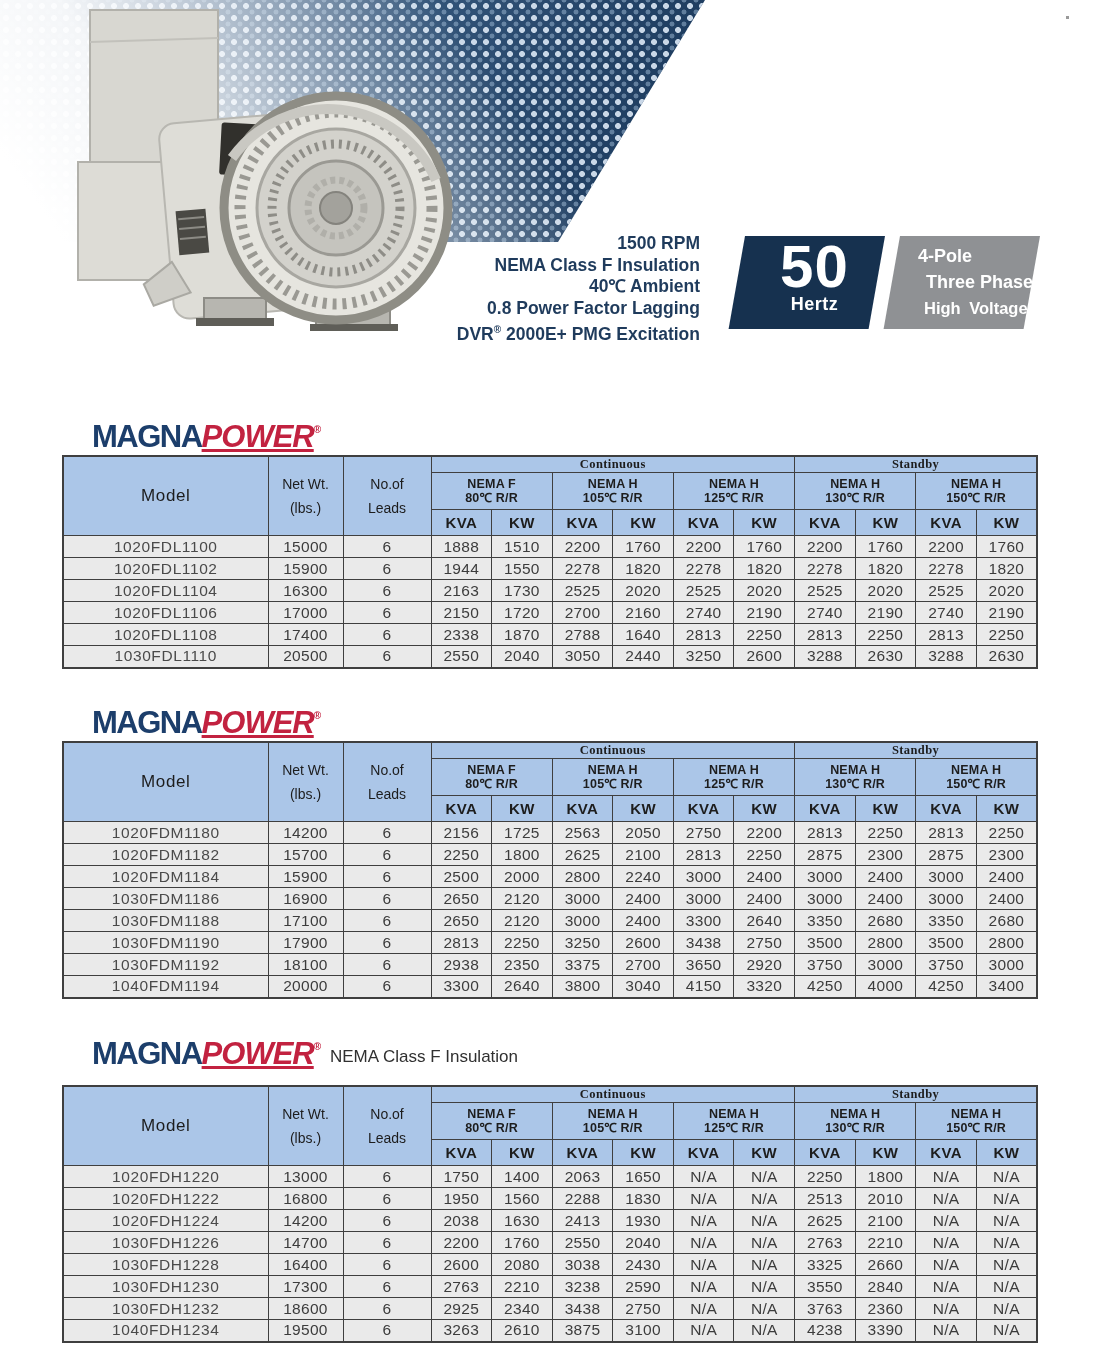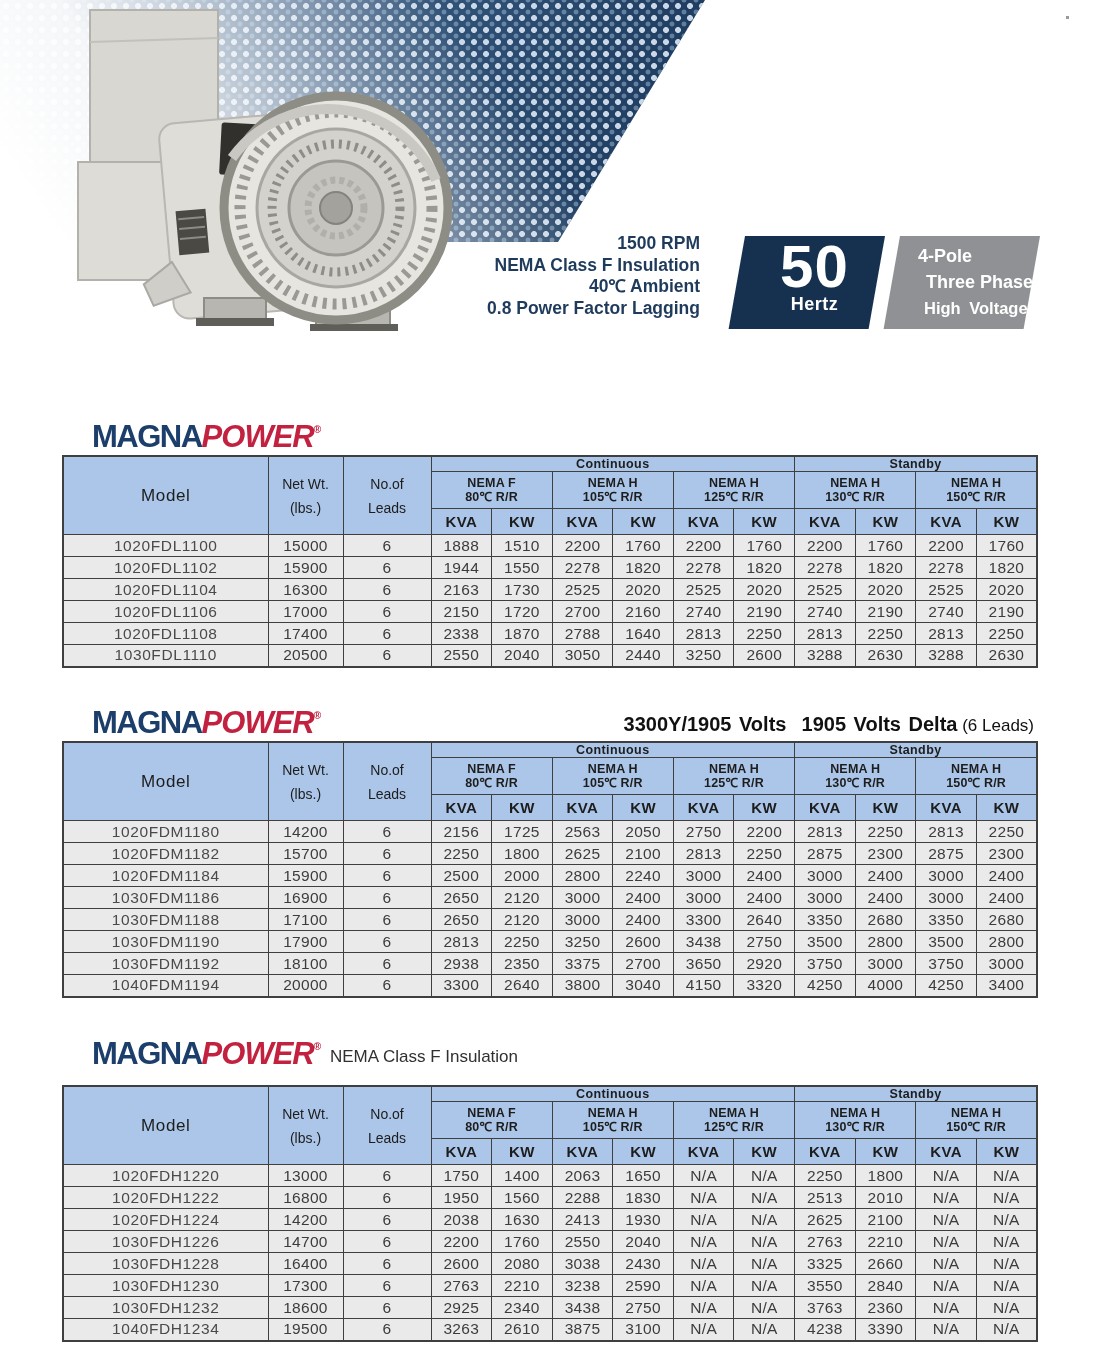--- a/index.html
+++ b/index.html
@@ -36,37 +36,37 @@
   .pole .l2 { font-size:18px; font-weight:bold; line-height:26px; margin-left:8px; }
   .pole .l3 { font-size:16.5px; font-weight:bold; line-height:26px; margin-left:6px; word-spacing:4px; }
   .corner-dot { position:absolute; left:1066px; top:16px; width:3px; height:3px; background:#9a9a9a; }
 
   
   .section { position:absolute; left:62px; width:974px; }
   .sec-head { position:relative; }
   .logo { position:absolute; left:30px; bottom:3px; font-size:31px; font-weight:800;
           letter-spacing:-1.5px; white-space:nowrap; line-height:31px; }
   .logo .magna { font-weight:600; }
-  .logo .power { font-weight:800; font-style:italic; letter-spacing:-1px; }
+  .logo .power { font-weight:800; font-style:italic; letter-spacing:-1px;text-decoration:underline; }
   .logo .logo-reg { font-size:10px; vertical-align:14px; letter-spacing:0; }
   .sec-note { position:absolute; left:268px; bottom:7px; font-size:17px; color:#303030; white-space:nowrap; }
   .sec-title { position:absolute; right:2px; bottom:5px; font-size:20px; font-weight:bold; color:#111;
                white-space:pre; word-spacing:2px; }
   .sec-title .suffix { font-weight:400; font-size:17px; word-spacing:0; }
   #sec3 .sec-title { font-size:18px; }
 
   
   table.spec { border-collapse:collapse; table-layout:fixed; width:974px;
                border:2px solid #3f3f3f; }
   table.spec th, table.spec td { border:1px solid #3f3f3f; text-align:center; vertical-align:middle;
                overflow:hidden; }
   th.blue { font-weight:normal; color:#1d1d1d; }
   th.head-main { font-size:17px; letter-spacing:.6px; }
   th.head-two div { font-size:14px; line-height:24px; }
-  tr.hr1 th.bandhdr { height:15px; font-size:12.5px; font-weight:600; letter-spacing:.4px; }
+  tr.hr1 th.bandhdr { height:15px; font-size:12.5px; font-weight:600; letter-spacing:.4px;font-family:Liberation Serif, serif; }
   tr.hr2 th { height:37px; }
   tr.hr2 th div { font-size:12.5px; line-height:14px; font-weight:600; letter-spacing:.2px; }
   tr.hr3 th { height:26px; font-size:15px; font-weight:600; letter-spacing:.4px; }
   tbody td { height:22px; background:#eaeaea; font-size:15.5px; color:#3c3c3c; letter-spacing:.3px; }
   tbody td.model { color:#4a4a4a; letter-spacing:.6px; }
 </style>
 </head>
 <body>
 
 <div class="page">
@@ -105,20 +105,21 @@
       <circle cx="318" cy="206" r="16" fill="#a3a29c" stroke="#84837d" stroke-width="2"></circle>
 
       <path d="M214 156 A118 118 0 0 1 418 178" fill="none" stroke="#c9c8c2" stroke-width="10"></path>
     </svg>
 
     <div class="specs">
       <div class="spec-line">1500 RPM</div>
       <div class="spec-line">NEMA Class F Insulation</div>
       <div class="spec-line">40℃ Ambient</div>
       <div class="spec-line">0.8 Power Factor Lagging</div>
+      <div class="spec-line"><span>DVR</span><sup>®</sup><span> 2000E+ PMG Excitation</span></div>
     </div>
 
     <div class="badge hz" style="background: rgb(22, 49, 79);">
       <div class="badge-inner">
         <div class="big">50</div>
         <div class="unit">Hertz</div>
       </div>
     </div>
     <div class="badge pole" style="background: rgb(143, 145, 148);">
       <div class="badge-inner">
@@ -290,21 +291,20 @@
             <td class="">3288</td>
             <td class="">2630</td>
           </tr>
         </tbody>
       </table>
   </div>
 
   <div class="section" id="sec2" style="top:700px;">
     <div class="sec-head" style="height:41px;">
       <div class="logo"><span class="magna" style="color: rgb(28, 62, 107);">MAGNA</span><span class="power" style="color: rgb(194, 34, 64);">POWER</span><sup class="logo-reg" style="color: rgb(194, 34, 64);">®</sup></div>
-      <div class="sec-title"><span>3300Y/1905 Volts  1905 Volts Delta</span><span class="suffix"> (6 Leads)</span></div>
     </div>
     <table class="spec">
         <colgroup>
           <col style="width:205px">
           <col style="width:75px">
           <col style="width:88px">
           <col style="width:60.6px">
           <col style="width:60.6px">
           <col style="width:60.6px">
           <col style="width:60.6px">

